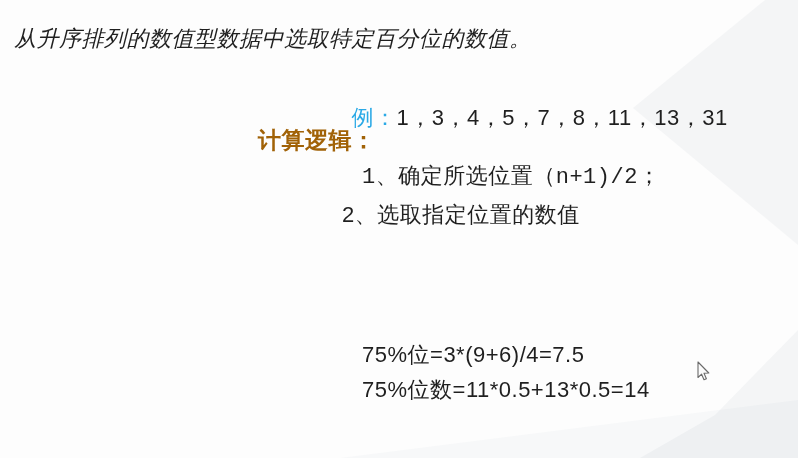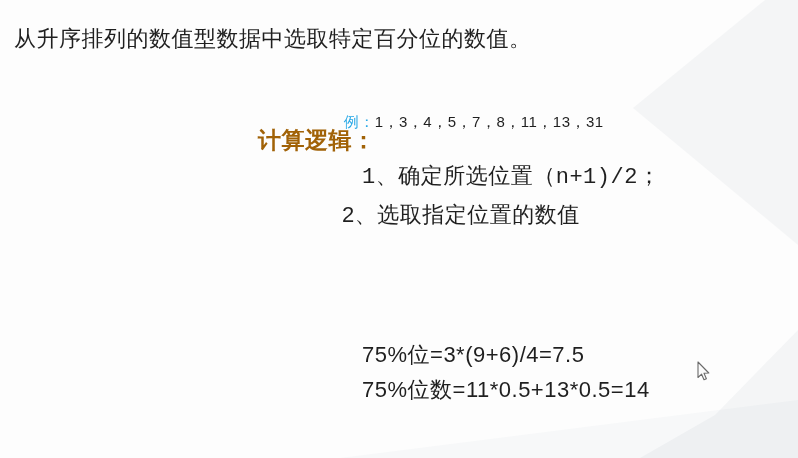--- a/index.html
+++ b/index.html
@@ -23,22 +23,22 @@
     pointer-events: none;
   }
   .line {
     position: absolute;
     white-space: pre;
     line-height: 1.15;
     font-size: 22px;
     color: #1f1f1f;
     letter-spacing: 0.5px;
   }
-  .intro      { left: 14px;  top: 26px;  font-size: 22px; }
-  .example    { left: 325px; top: 96px;  font-size: 15px; }
+  .intro      { left: 14px;  top: 26px;  font-size: 22px; font-style: italic; }
+  .example    { left: 325px; top: 80px;  font-size: 22px; }
   .accent     { color: #2aa9e6; }
   .logic-label{ left: 258px; top: 127px; font-size: 23px; font-weight: 700; color: #a16207; }
   .step-1     { left: 362px; top: 165px; font-family: Liberation Mono, monospace; }
   .step-2     { left: 342px; top: 202px; }
   .calc-0     { left: 362px; top: 259px; }
   .calc-1     { left: 362px; top: 299px; }
   .calc-2     { left: 362px; top: 342px; }
   .calc-3     { left: 362px; top: 377px; }
   .cursor {
     position: absolute;

